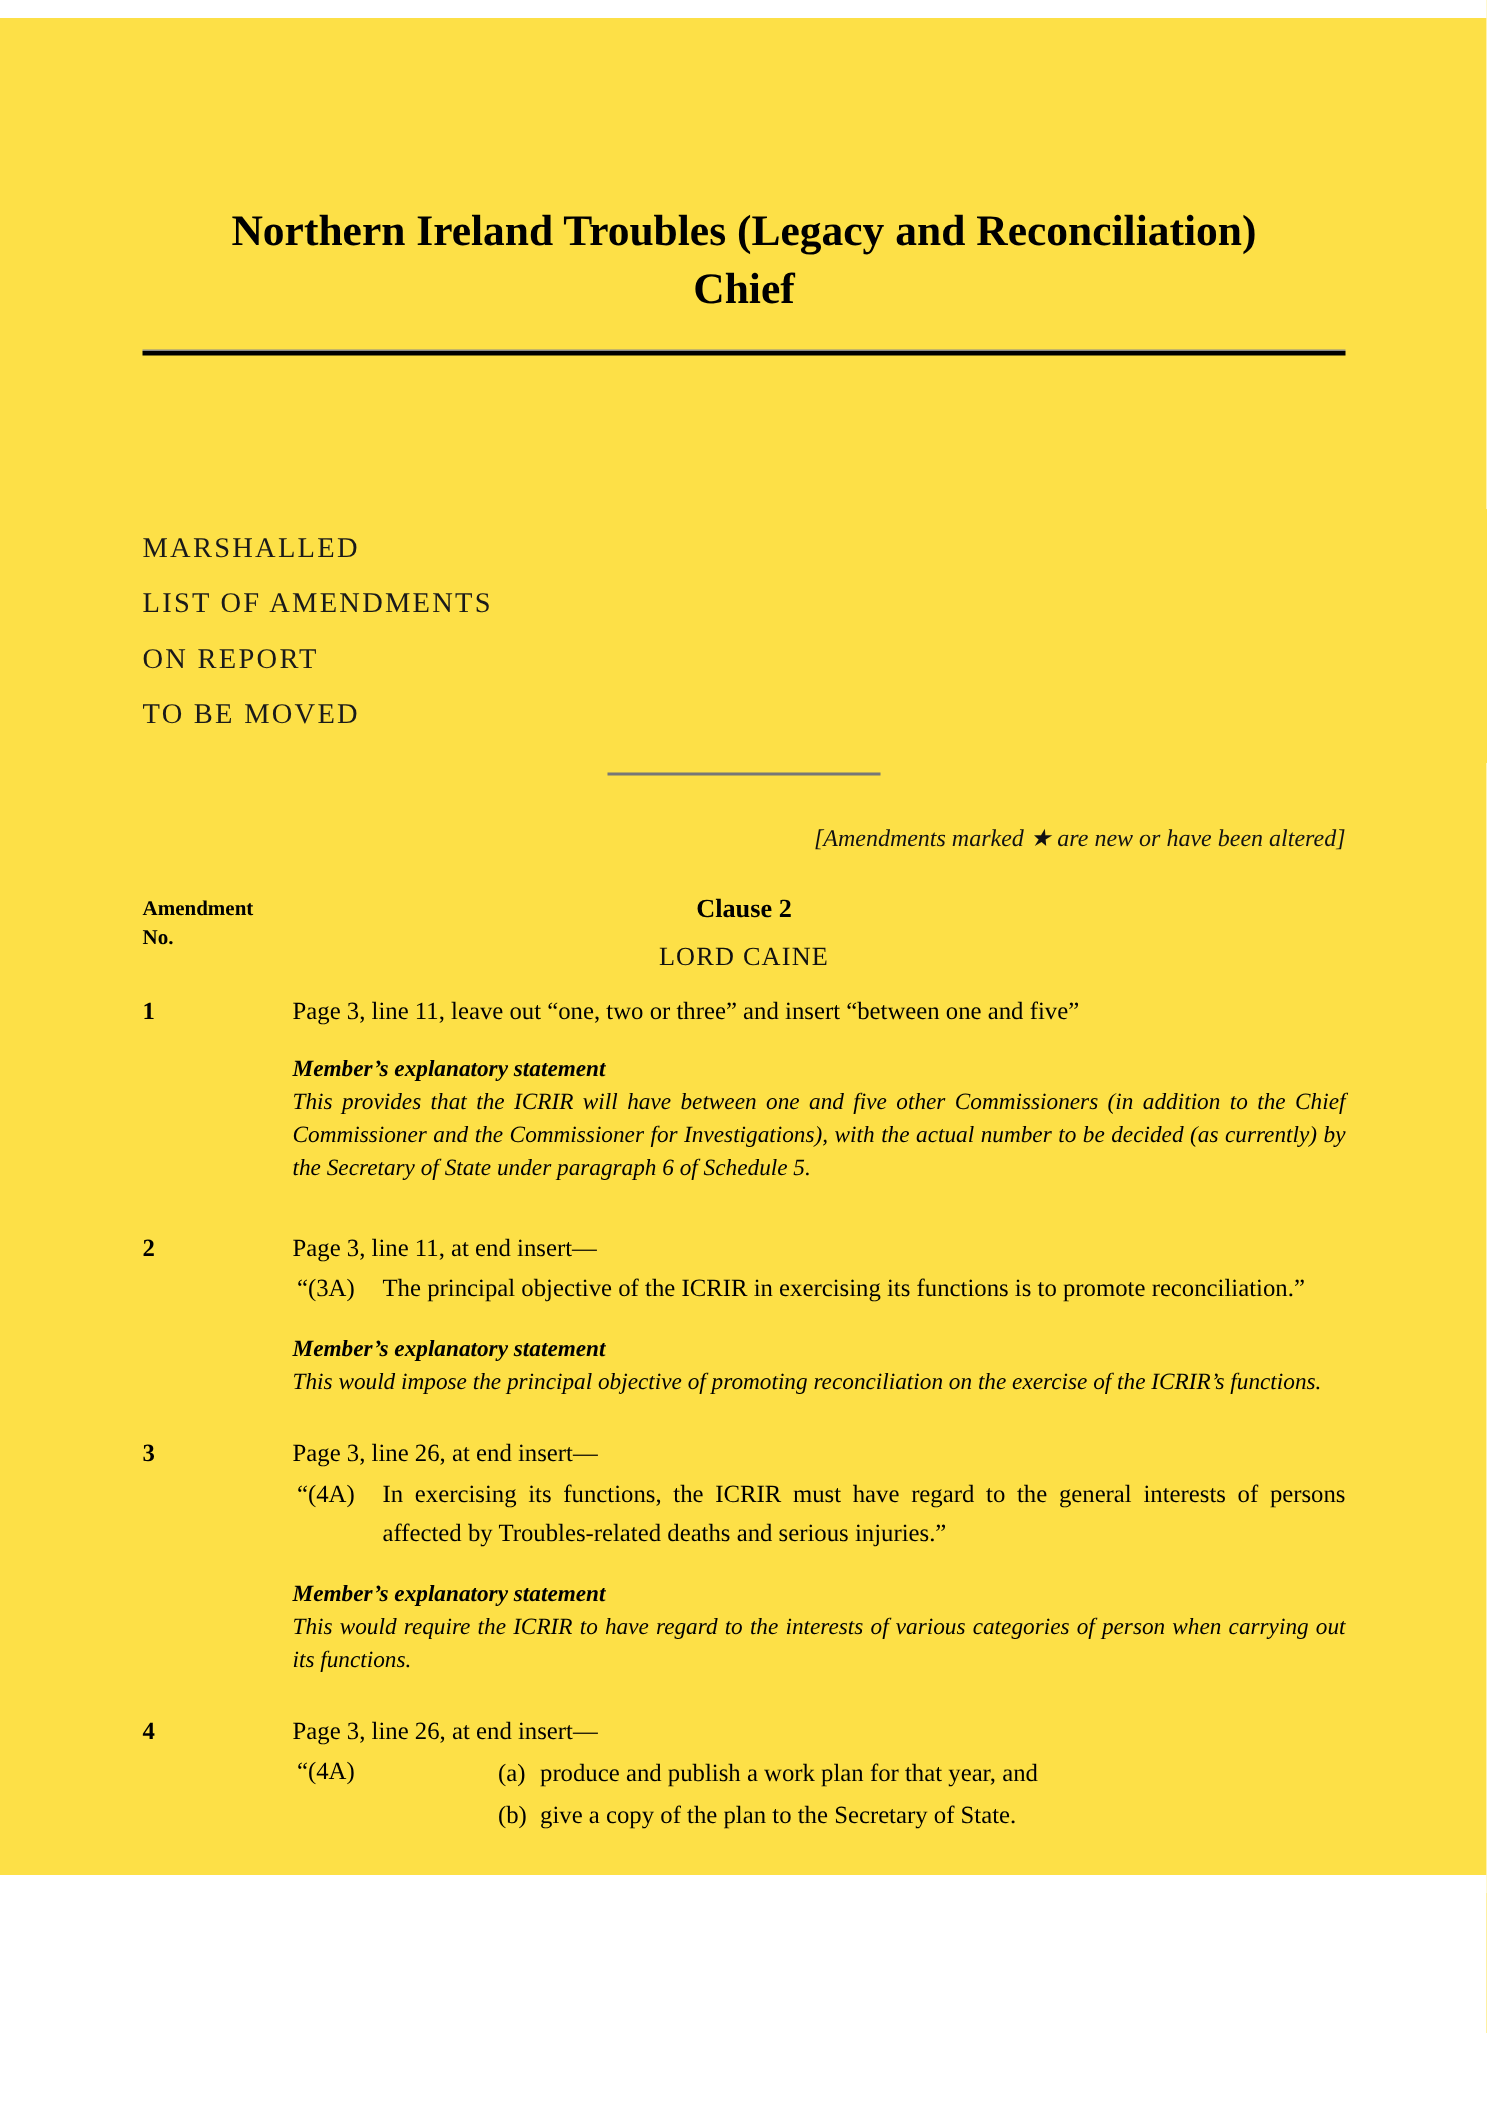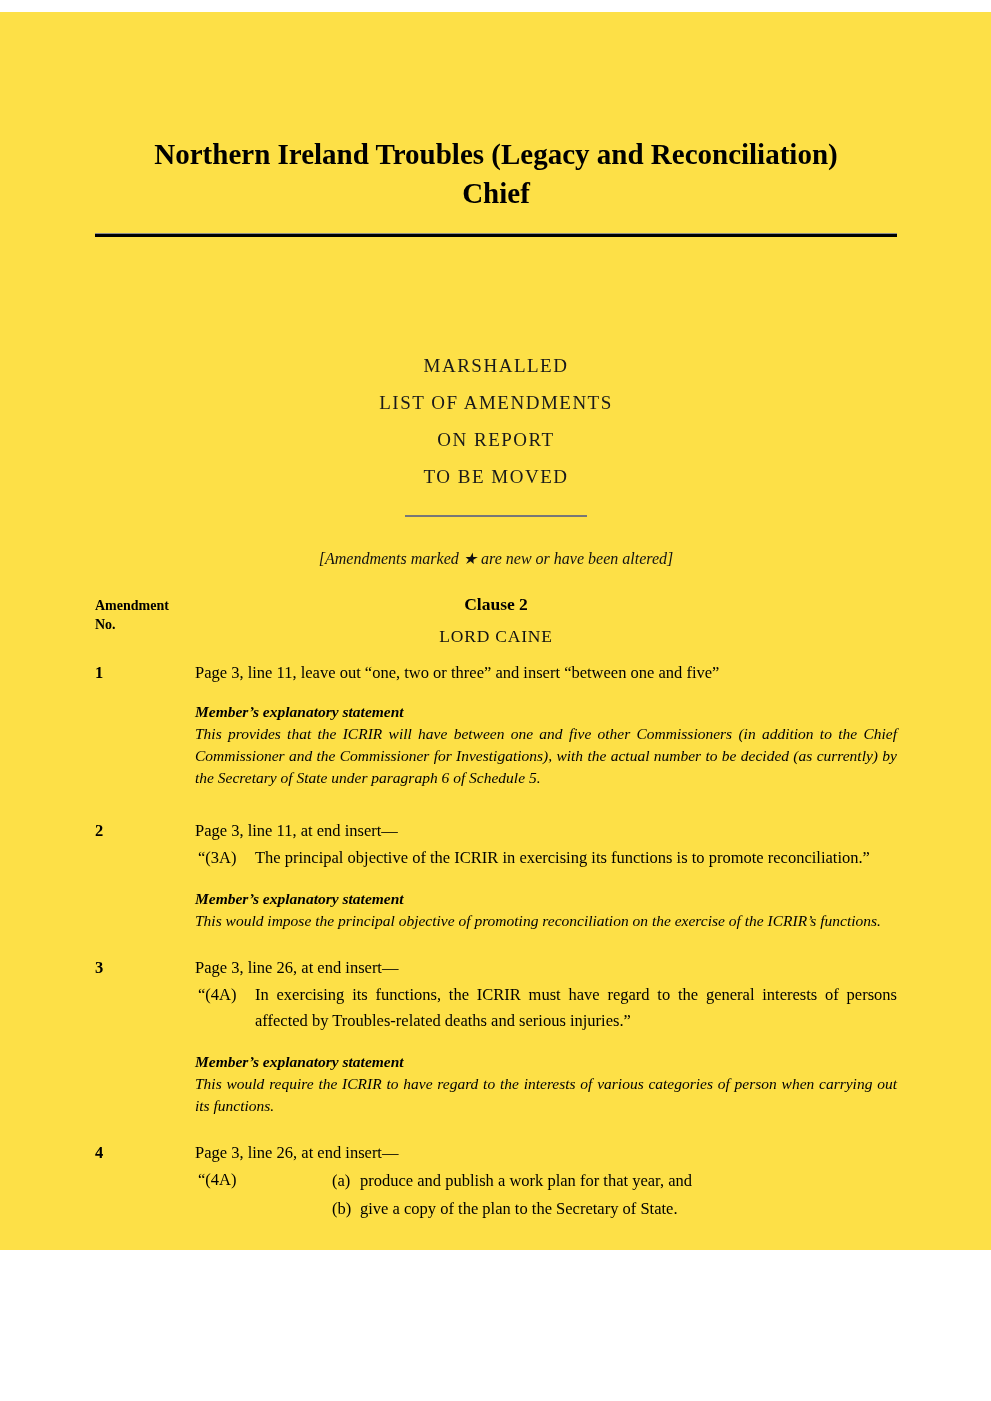--- a/index.html
+++ b/index.html
@@ -22,36 +22,36 @@
     font-size: 29px;
     line-height: 39px;
   }
   .bill-title .title-line { display: block; white-space: nowrap; }
   .title-rule {
     margin-top: 9px;
     height: 4px;
     border-top: 1px solid #8a8a8a;
     border-bottom: 3px solid #000000;
   }
-  .heading-block { margin-top: 110px; text-align: center; }
+  .heading-block { margin-top: 110px; }
   .heading-line {
     font-size: 19px;
     line-height: 37px;
     letter-spacing: 1.5px;
     color: #1a1a1a;
   }
   .mid-divider {
     width: 182px;
     margin: 20px auto 0;
     border-top: 2px solid #777777;
     height: 0;
   }
   .star-note {
     margin-top: 32px;
-    text-align: center;
+    text-align: right;
     font-style: italic;
     font-size: 16px;
     color: #111111;
   }
   .clause-header { position: relative; margin-top: 26px; text-align: center; }
   .amendment-no-header {
     position: absolute;
     left: 0;
     top: 2px;
     text-align: left;

